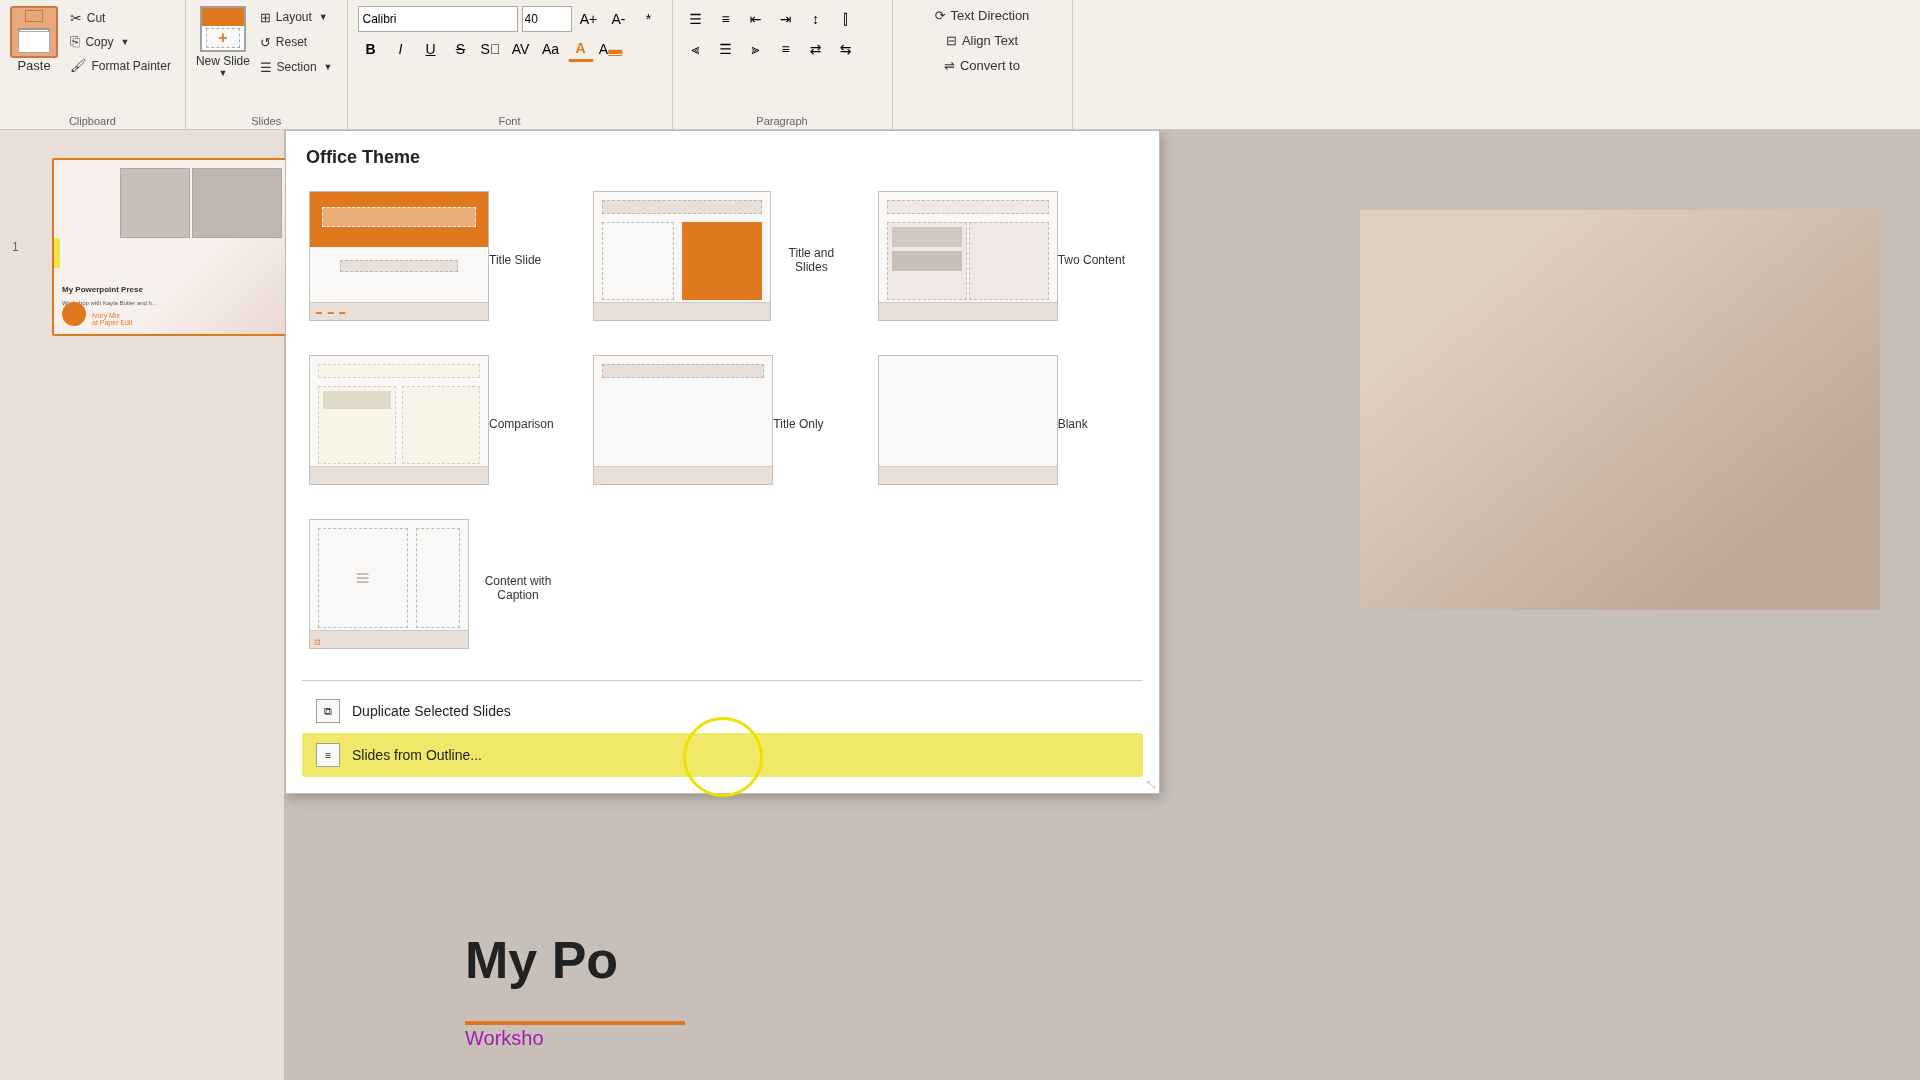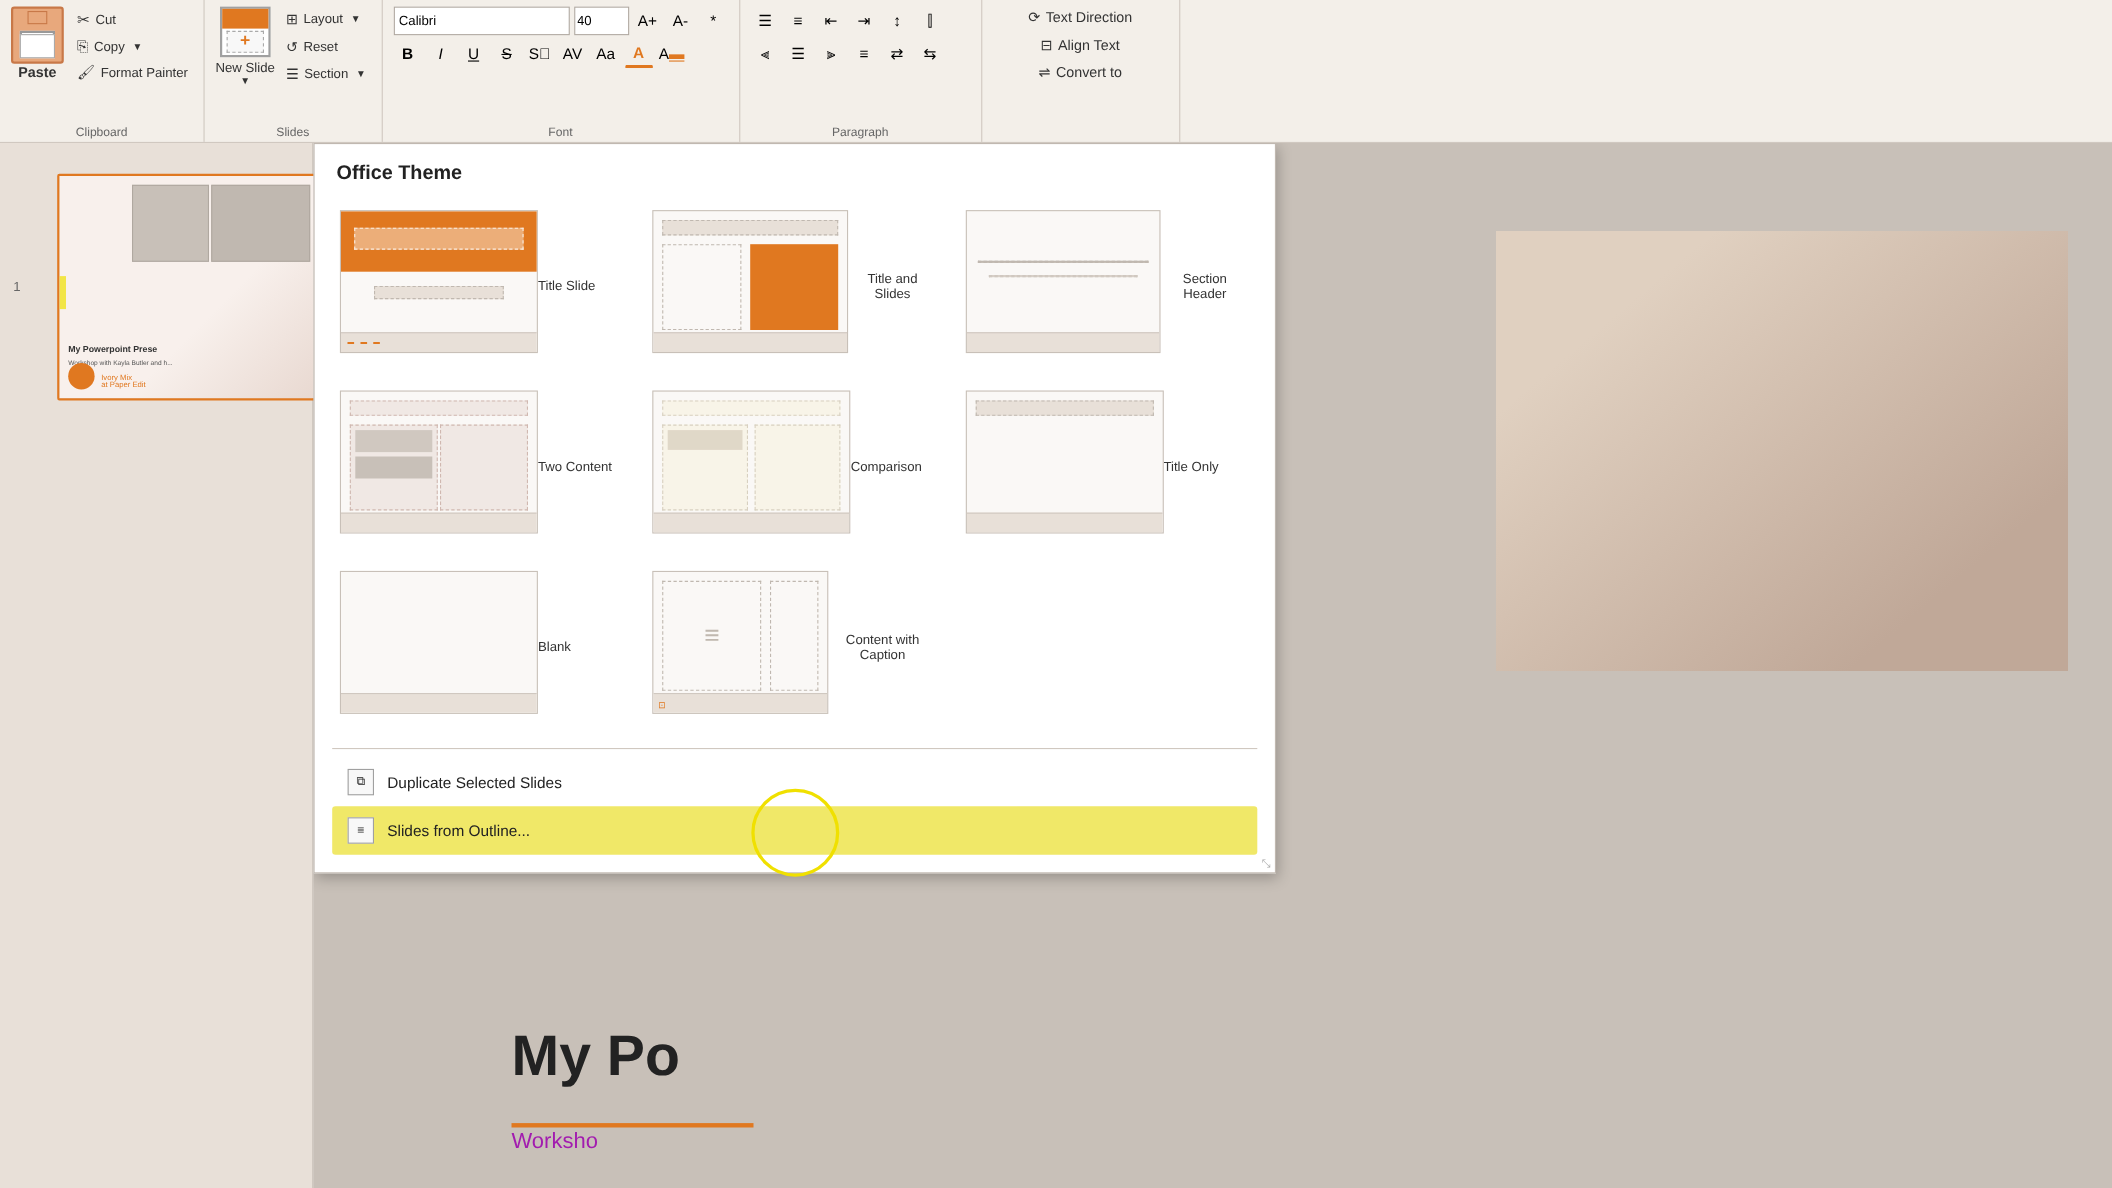--- a/index.html
+++ b/index.html
@@ -125,21 +125,21 @@
       font-size: 12px;
       color: #666;
       margin-right: 6px;
       position: absolute;
       left: -18px;
       top: 50%;
       transform: translateY(-50%);
     }
     .slide-thumbnail {
       width: 240px;
-      height: 206px;
+      height: 178px;
       background: linear-gradient(135deg, #f8f0ec 60%, #e8d8d0 100%);
       border: 2px solid #e07820;
       border-radius: 2px;
       overflow: hidden;
       position: relative;
       margin-left: 22px;
     }
     .thumb-img-area {
       position: absolute;
       top: 8px; right: 8px;
@@ -494,21 +494,21 @@
 
 <div class="ribbon">
 
   <div class="ribbon-group" style="min-width:170px; padding-bottom:22px;">
     <div class="rg-top" style="gap:8px;">
       <div class="paste-btn">
         <div class="paste-icon">
           <div style="width:32px;height:22px;background:white;border:1.5px solid #aaa;position:absolute;bottom:3px;z-index:1;"></div>
           <div style="width:18px;height:12px;background:#e8a87c;border:1.5px solid #c87848;position:absolute;top:2px;left:50%;transform:translateX(-50%);z-index:2;"></div>
         </div>
-        <span style="font-size:13px;color:#333;font-weight:bold;">Paste</span>
+        <span style="font-size:13px;color:#333;">Paste</span>
       </div>
       <div class="ribbon-small-btns">
         <div class="ribbon-small-btn">
           <span style="font-size:14px;">✂</span>
           <span>Cut</span>
         </div>
         <div class="ribbon-small-btn">
           <span style="font-size:13px;">⎘</span>
           <span>Copy</span>
           <span style="font-size:9px;margin-left:2px;">▼</span>
@@ -664,28 +664,20 @@
         <div class="layout-item">
           <div class="layout-thumb lt-title-content">
             <div class="title-box"></div>
             <div class="right-panel"></div>
             <div class="content-box"></div>
             <div class="footer-bar"></div>
           </div>
           <span class="layout-name">Title and Slides</span>
         </div>
 
-        <div class="layout-item">
-          <div class="layout-thumb lt-section-header">
-            <div class="middle-line"></div>
-            <div class="sub-line"></div>
-            <div class="footer-bar"></div>
-          </div>
-          <span class="layout-name">Section Header</span>
-        </div>
 
         <div class="layout-item">
           <div class="layout-thumb lt-two-content">
             <div class="title-box"></div>
             <div class="left-panel"></div>
             <div class="right-panel"></div>
             <div class="footer-bar"></div>
           </div>
           <span class="layout-name">Two Content</span>
         </div>

